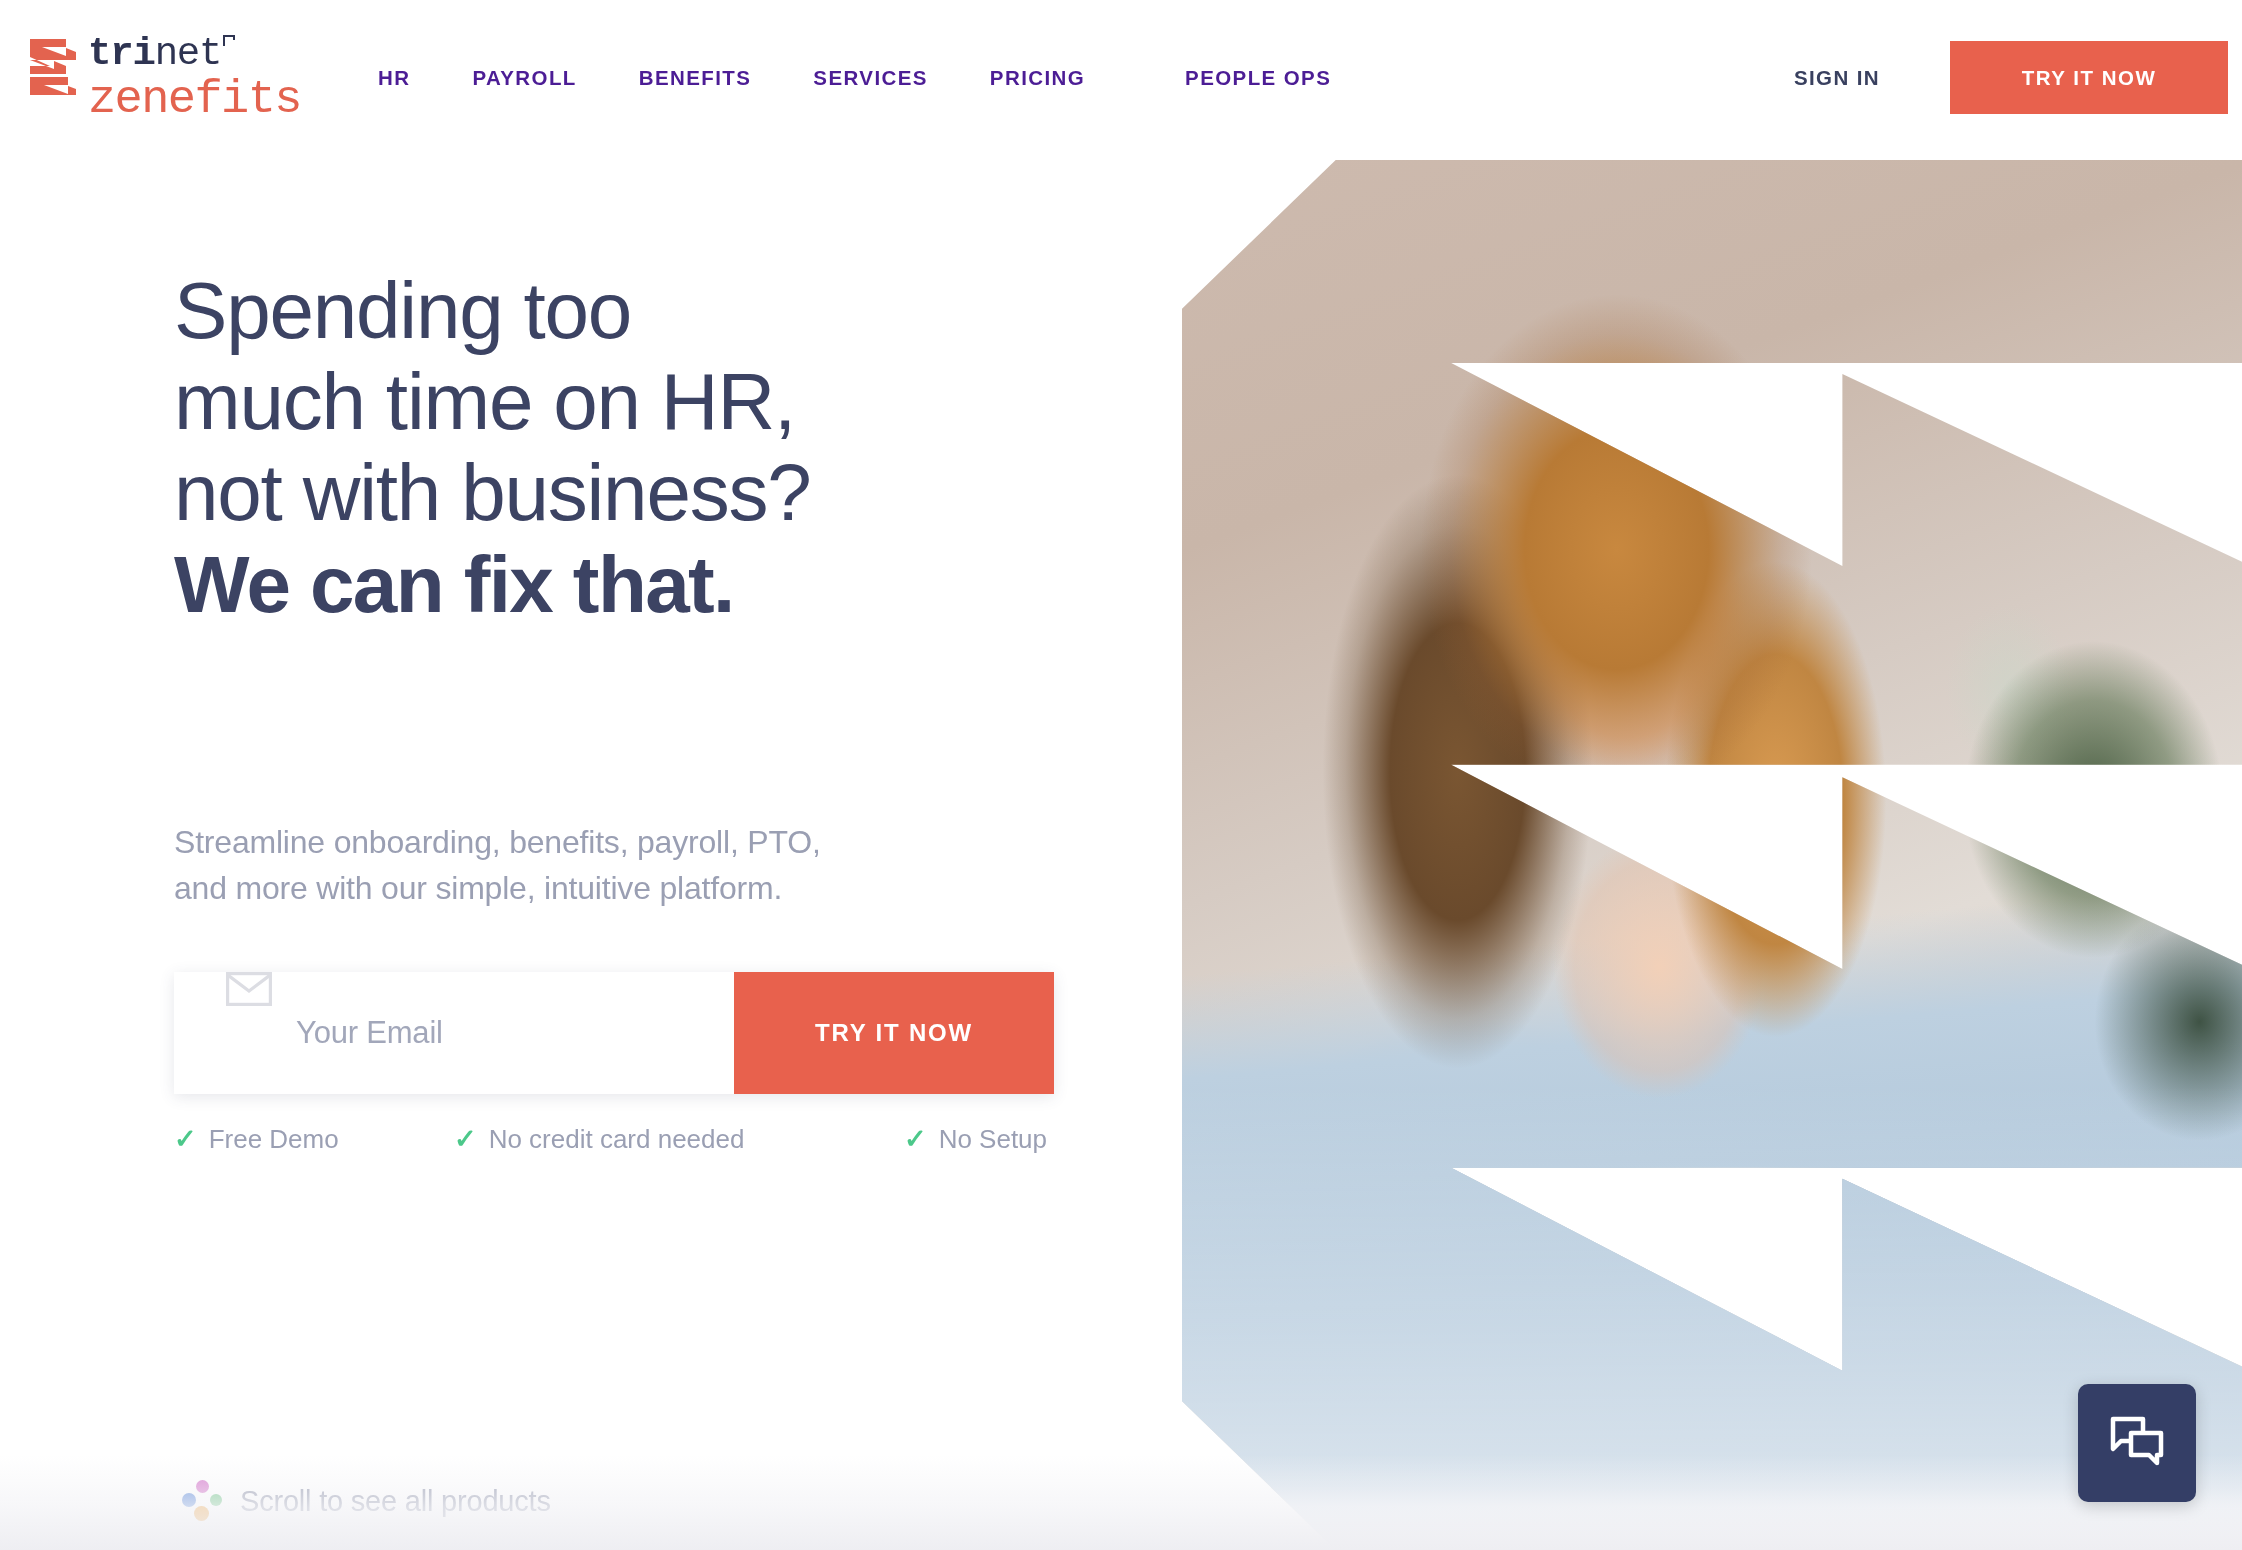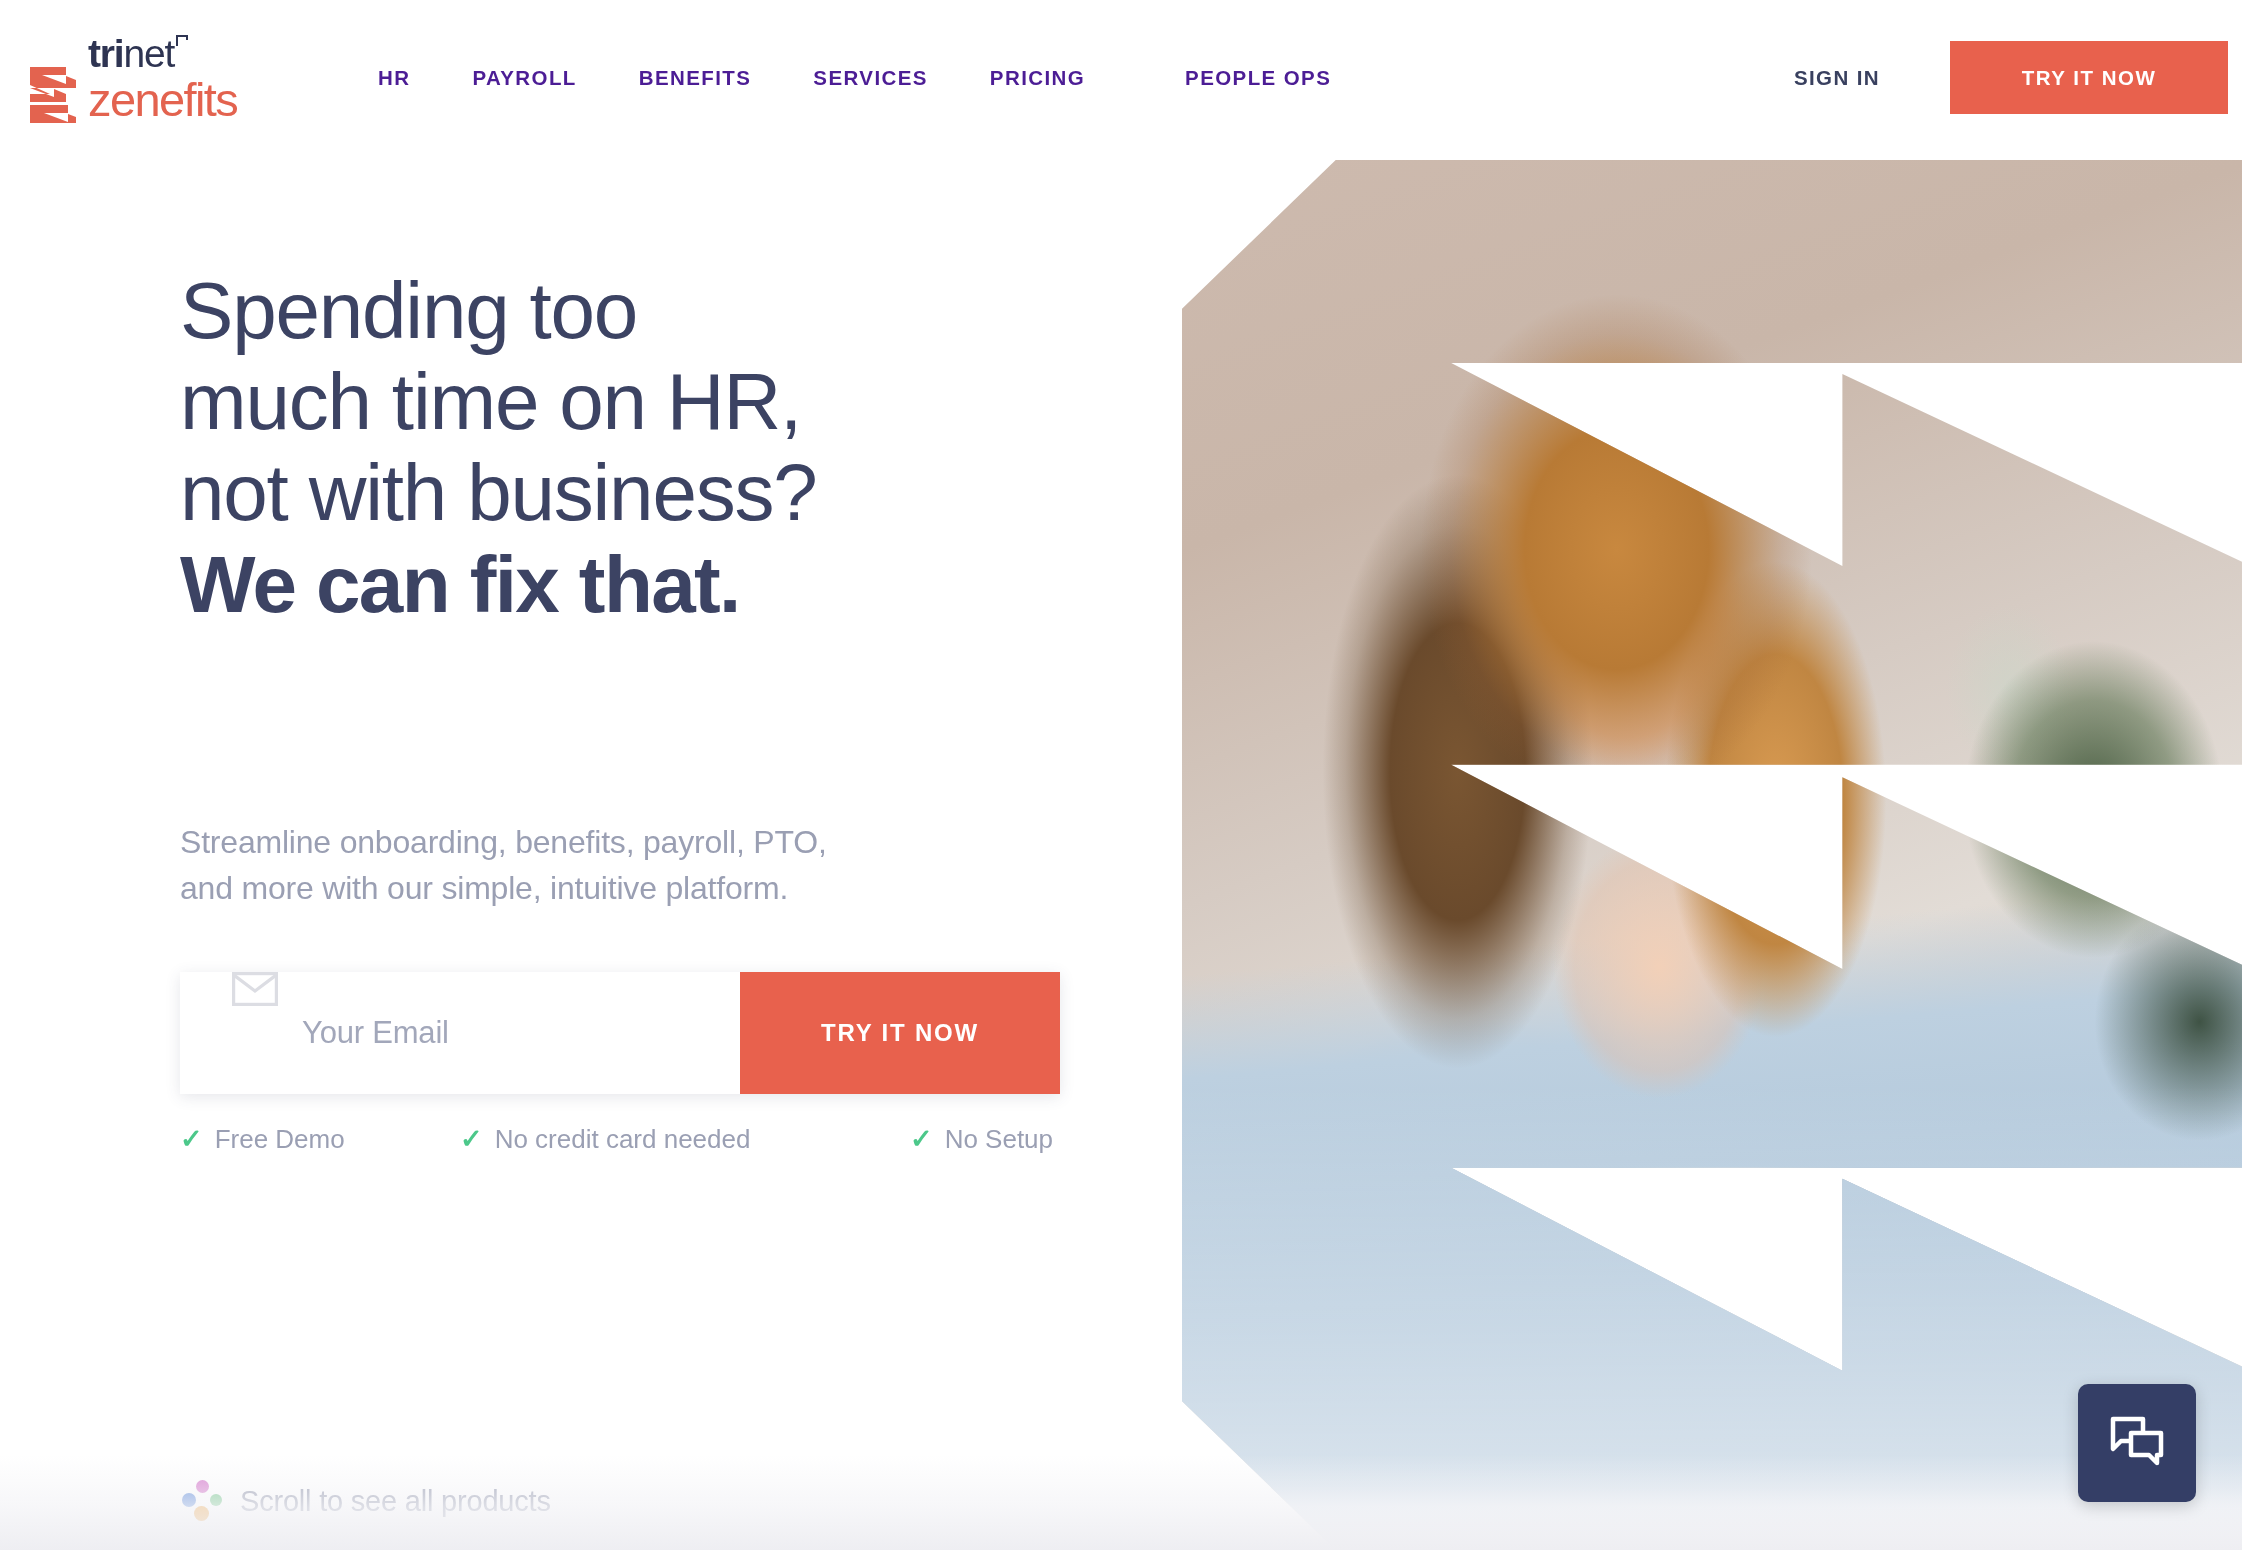--- a/index.html
+++ b/index.html
@@ -9,21 +9,21 @@
     background:#ffffff;
     position:relative;
   }
 
   
   .header{
     position:absolute; top:0; left:0; width:2242px; height:155px;
     display:flex; align-items:center; z-index:40;
   }
   .logo-wrap{
-    display:flex; align-items:flex-end; margin-left:28px; width:250px;
+    display:flex; align-items:flex-start; margin-left:28px; width:250px;font-family:Liberation Mono, monospace;
   }
   .logo-mark{ width:50px; height:62px; flex:0 0 50px; margin-right:10px; }
   .logo-words{ display:flex; flex-direction:column; line-height:1; padding-top:2px;}
   .logo-trinet{
     font-size:39px; color:#2E3452; letter-spacing:-1.2px;
     font-weight:400; line-height:0.98; position:relative; height:40px;
   }
   .logo-trinet b{ font-weight:800; }
   .logo-trinet i{ font-style:normal; position:relative; }
   .tm{
@@ -99,21 +99,21 @@
     background-blend-mode: normal;
   }
   .photo-shade{
     position:absolute; inset:0;
     background:linear-gradient(to bottom, rgba(255,255,255,0) 70%, rgba(255,255,255,0.55) 96%, rgba(255,255,255,0.9) 100%);
     pointer-events:none;
   }
 
   
   .hero-text{
-    position:absolute; left:180px; top:265px; width:960px; z-index:20;
+    position:absolute; left:174px; top:265px; width:960px; z-index:20;
   }
   .headline{
     font-size:80px; line-height:1.14; color:#3C4363; font-weight:400;
     letter-spacing:-1.2px;
   }
   .headline .bold{ font-weight:800; letter-spacing:-1.6px; display:block; }
 
   .subhead{
     margin-top:190px; font-size:32px; line-height:1.43; color:#9A9FB3;
     font-weight:400; letter-spacing:-0.2px; max-width:900px;

